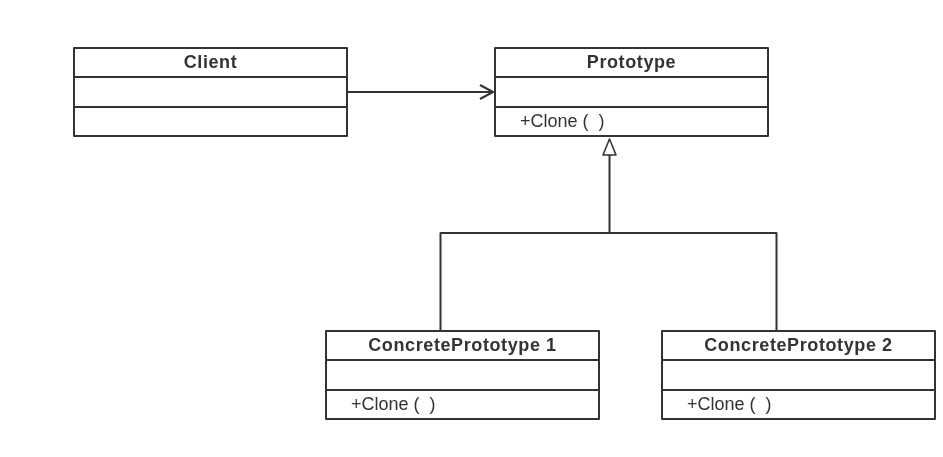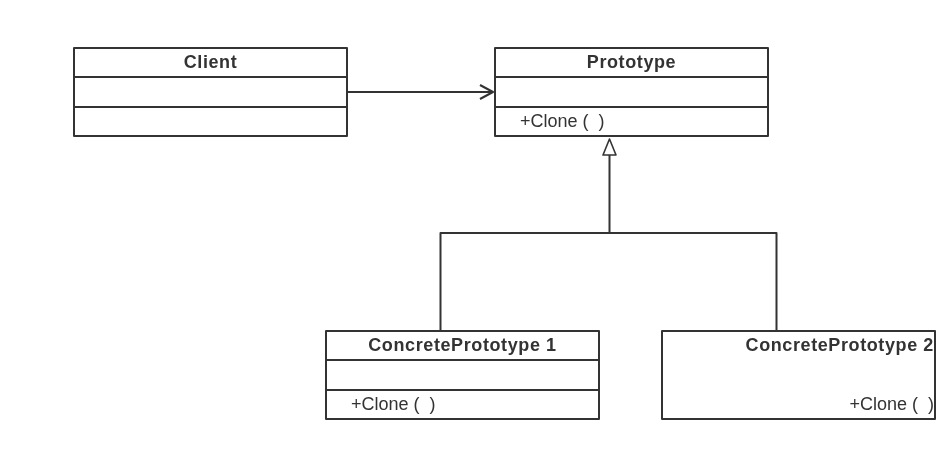--- a/index.html
+++ b/index.html
@@ -62,21 +62,21 @@
     border-top: 2px solid var(--stroke, #333333);
     border-bottom: 2px solid var(--stroke, #333333);
   }
   .compartment.methods {
     padding-left: 24px;
     white-space: pre;
   }
   #box-client    { left: 73px;  top: 47px;  }
   #box-prototype { left: 494px; top: 47px;  }
   #box-concrete1 { left: 325px; top: 330px; }
-  #box-concrete2 { left: 661px; top: 330px; align-items: flex-end; }
+  #box-concrete2 { left: 661px; top: 330px; }
 </style>
 </head>
 <body>
 
 <div class="canvas">
 
   <svg class="connector-layer" viewBox="0 0 943 457">
 
     <g>
       <line x1="304" y1="92" x2="492" y2="92"></line>

